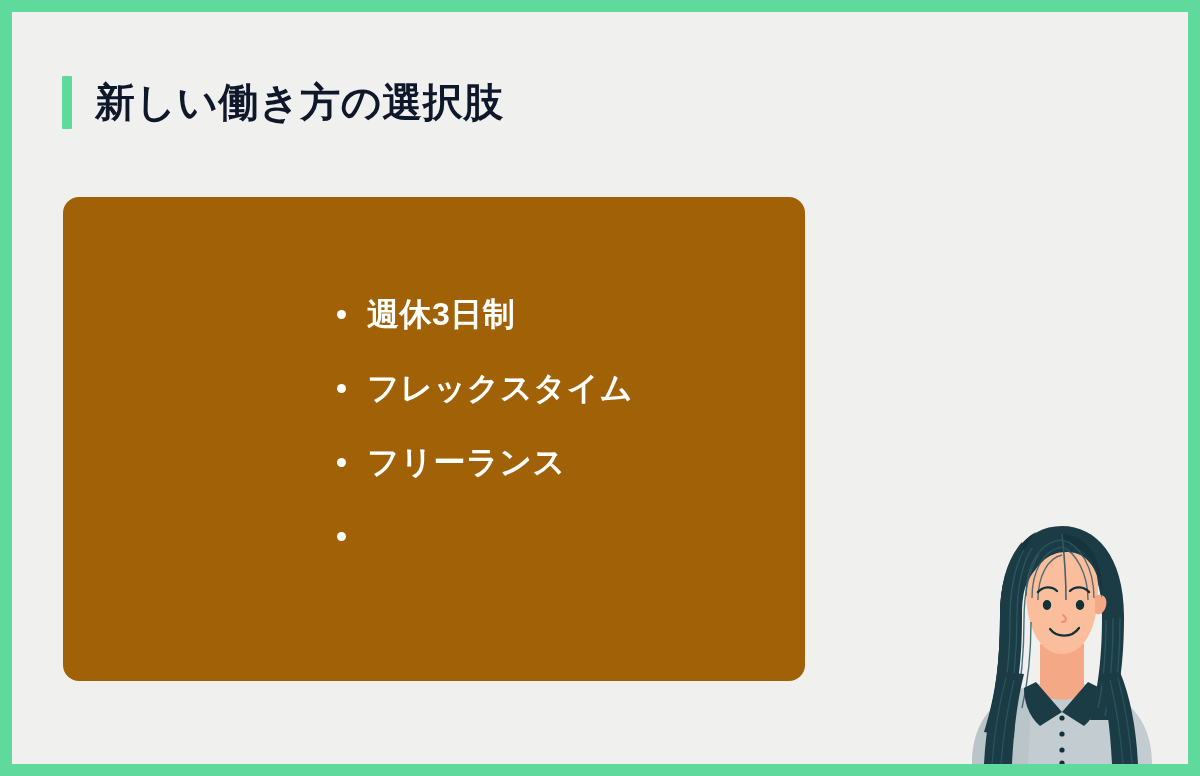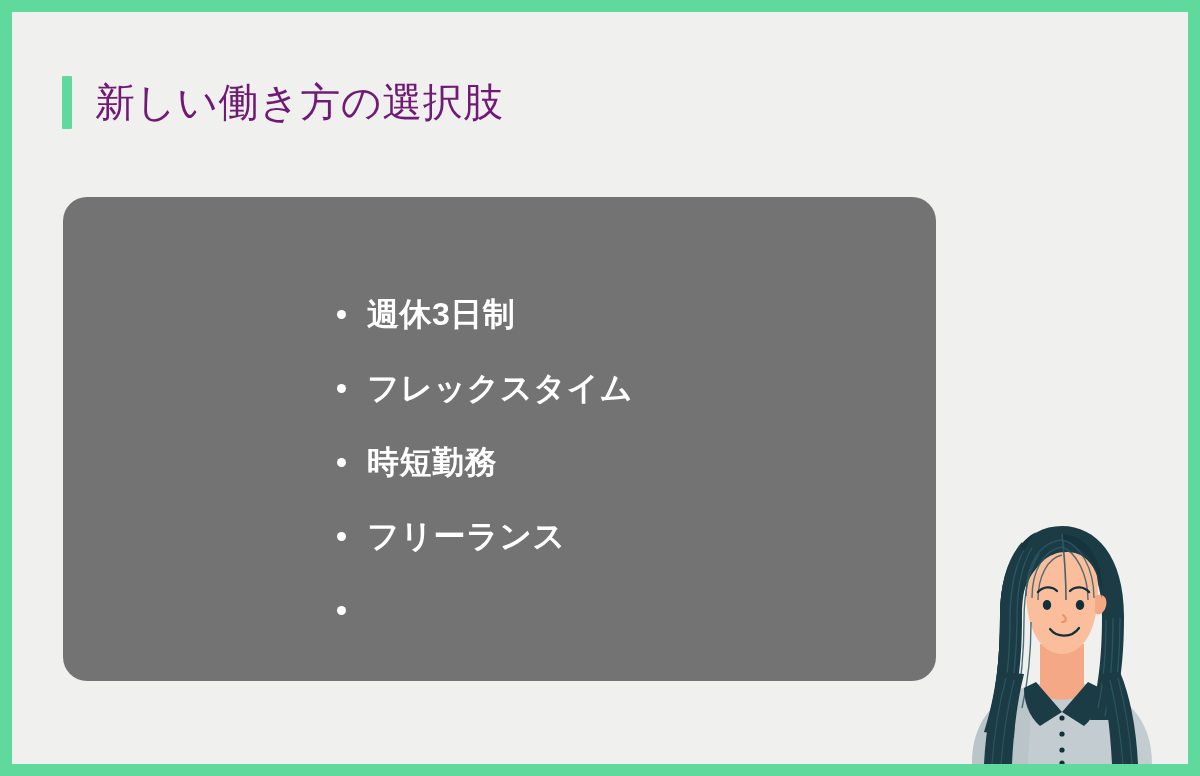--- a/index.html
+++ b/index.html
@@ -45,36 +45,36 @@
   #title-accent {
     width: 10px;
     height: 53px;
     background: #5FD99C;
     border-radius: 1px;
     flex: 0 0 auto;
   }
   #title-text {
     margin-left: 23px;
     font-size: 40px;
-    font-weight: 400;
-    color: #701a75;
+    font-weight: 700;
+    color: #0f172a;
     line-height: 1;
     letter-spacing: 0.5px;
     white-space: nowrap;
   }
 
   
   #content-card {
     position: absolute;
     left: 51px;
     top: 185px;
-    width: 873px;
+    width: 742px;
     height: 484px;
-    background: #737373;
-    border-radius: 24px;
+    background: #a16207;
+    border-radius: 16px;
     box-sizing: border-box;
   }
 
   #bullet-list {
     position: absolute;
     left: 274px;
     top: 80px;
     margin: 0;
     padding: 0;
     list-style: none;
@@ -131,24 +131,20 @@
         <li class="bullet-item">
           <span class="bullet-dot"></span>
           <span class="bullet-label">週休3日制</span>
         </li>
         <li class="bullet-item">
           <span class="bullet-dot"></span>
           <span class="bullet-label">フレックスタイム</span>
         </li>
         <li class="bullet-item">
           <span class="bullet-dot"></span>
-          <span class="bullet-label">時短勤務</span>
-        </li>
-        <li class="bullet-item">
-          <span class="bullet-dot"></span>
           <span class="bullet-label">フリーランス</span>
         </li>
         <li class="bullet-item">
           <span class="bullet-dot"></span>
         </li>
       </ul>
     </div>
 
     <div id="avatar-illustration">
       <svg viewBox="0 0 200 252" xmlns="http://www.w3.org/2000/svg" aria-hidden="true">

